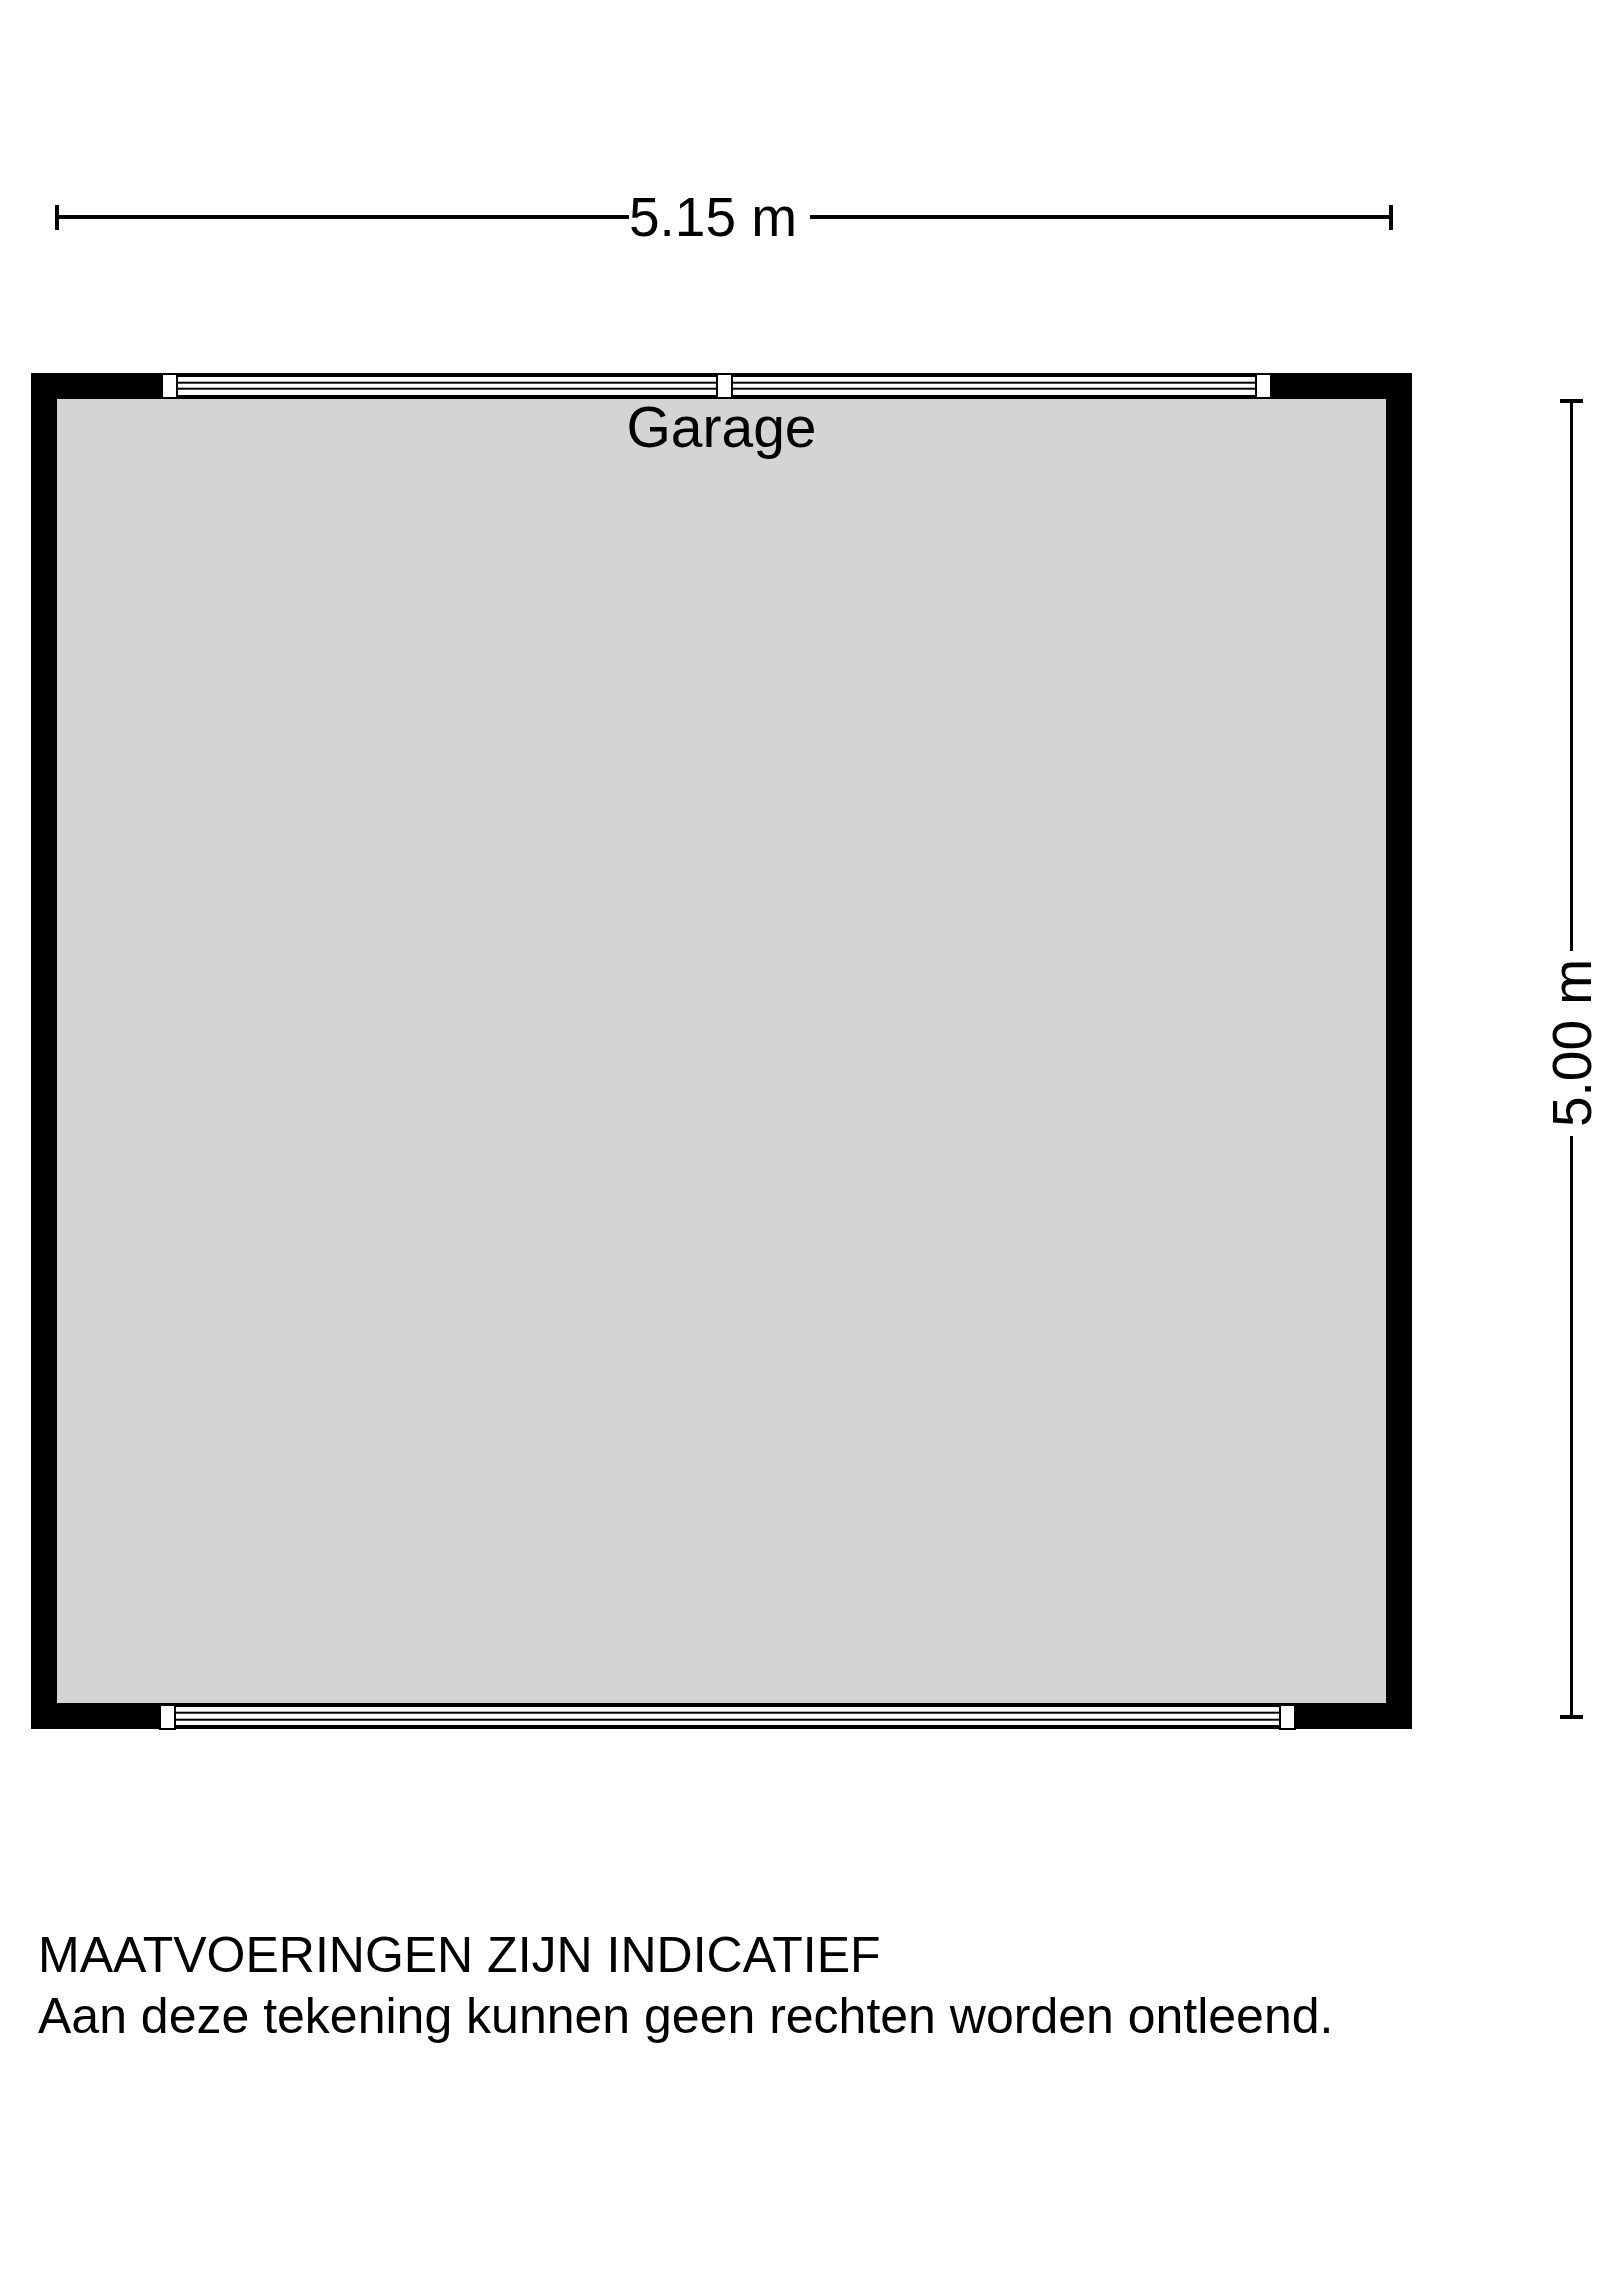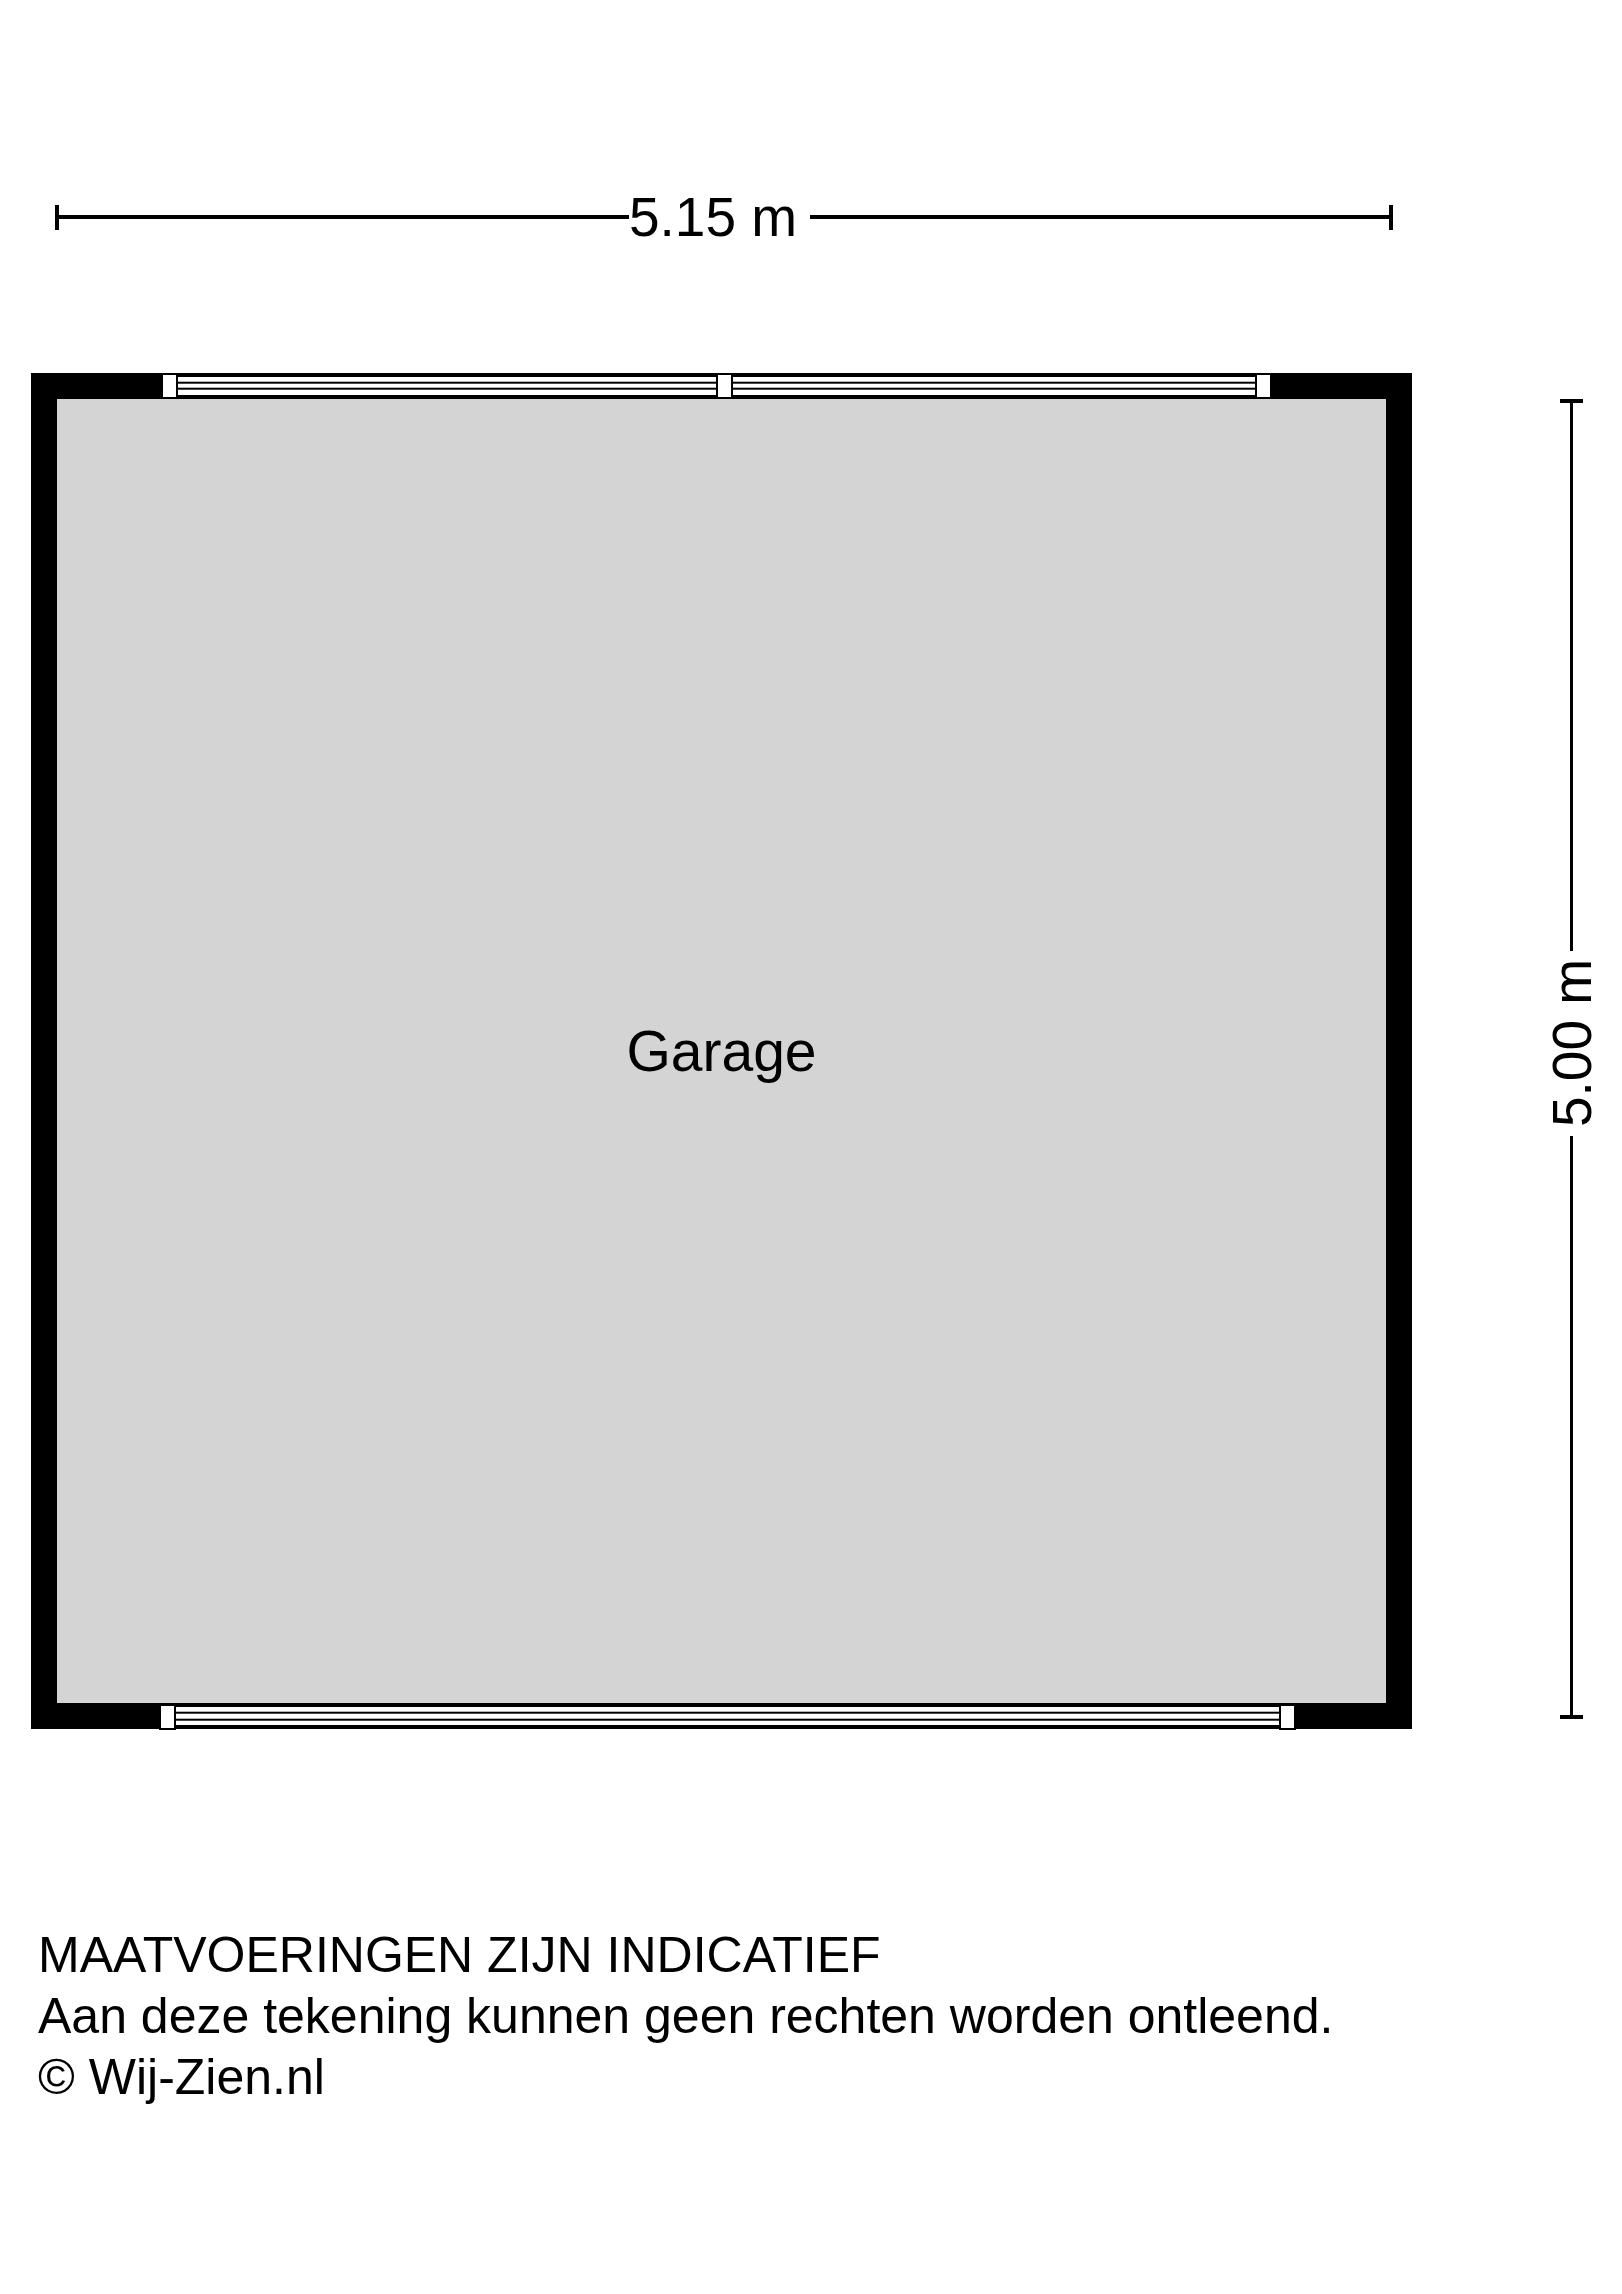--- a/index.html
+++ b/index.html
@@ -39,21 +39,21 @@
   }
 
   
   .plan{
     position:absolute;left:31px;top:373px;width:1381px;height:1356px;
     background:var(--wall,#000);
   }
   .floor{
     position:absolute;left:26px;top:26px;right:26px;bottom:26px;
     background:var(--floor,#d4d4d4);
-    display:flex;align-items:center;justify-content:center;
+    display:flex;justify-content:center;
   }
   .room-label{font-size:57px;line-height:57px;}
 
   .win{
     position:absolute;height:22px;background:#fff;
     border:2.9px solid #000;box-sizing:border-box;
   }
   .win-top{left:130px;top:1.9px;width:1111px;}
   .win-bottom{left:128px;bottom:1.9px;width:1138px;}
   .glass{
@@ -112,17 +112,16 @@
     <div class="win win-bottom">
       <div class="glass"></div>
     </div>
     <div class="post post-b pb1"></div>
     <div class="post post-b pb2"></div>
   </div>
 
   <div class="footer">
     <div>MAATVOERINGEN ZIJN INDICATIEF</div>
     <div>Aan deze tekening kunnen geen rechten worden ontleend.</div>
-    <div>© Wij-Zien.nl</div>
   </div>
 
 </div>
 
 
 </body></html>

